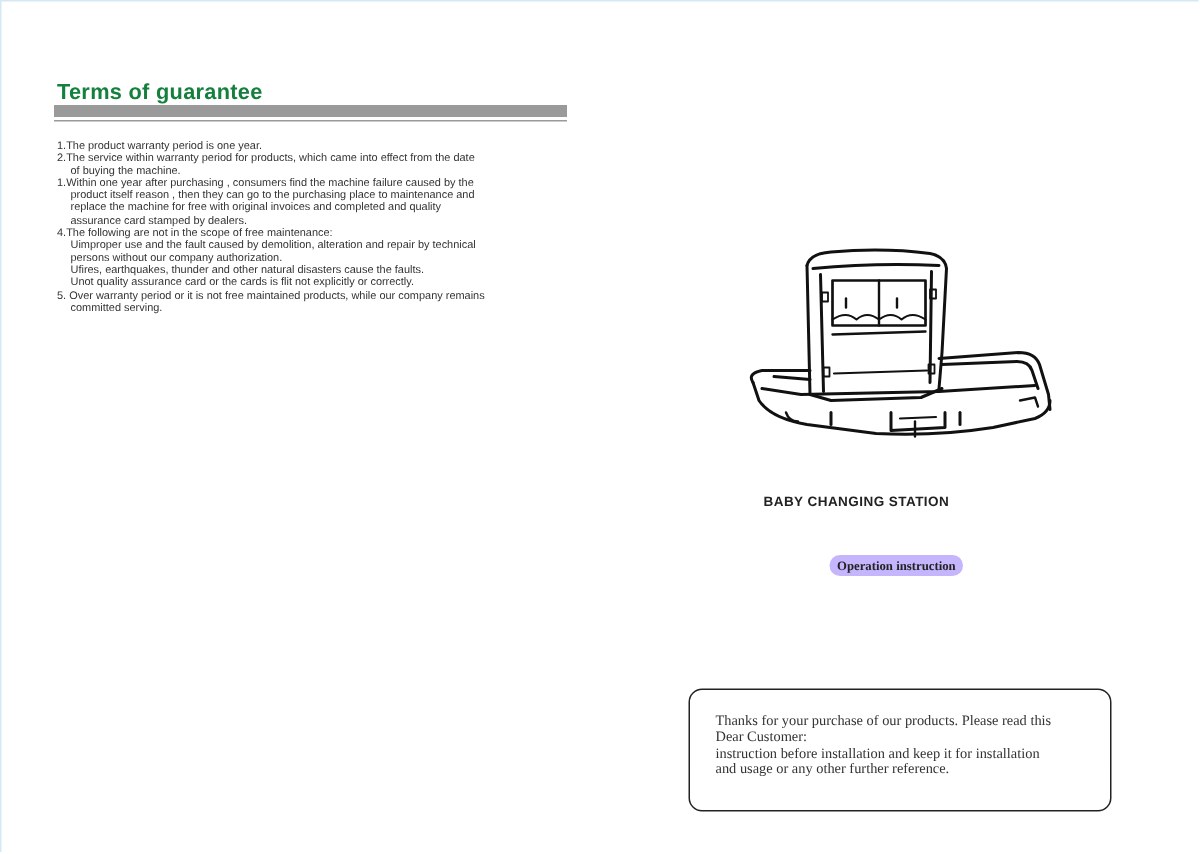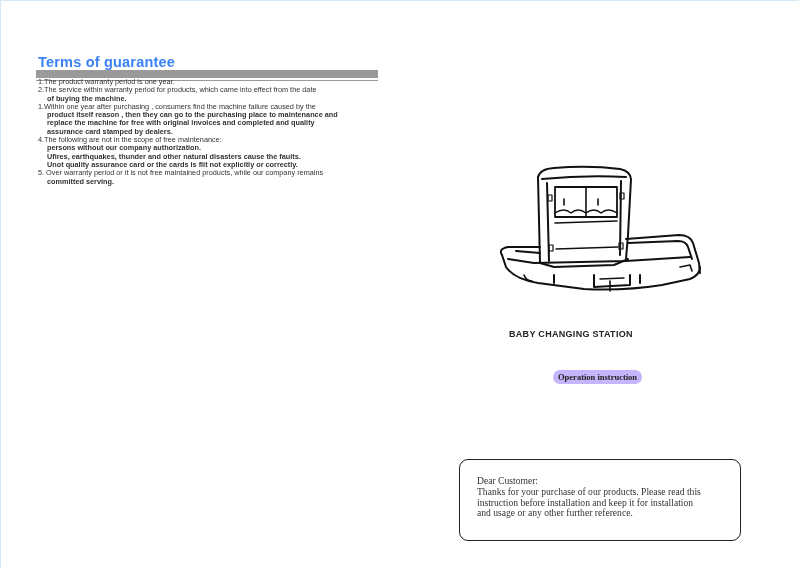--- a/index.html
+++ b/index.html
@@ -10,36 +10,36 @@
     color: #222;
   }
   .page-frame {
     position: absolute; left: 0; top: 0; width: 799px; height: 568px;
     border-top: 1px solid #d6e8f4; border-left: 1px solid #d6e8f4;
     box-sizing: border-box;
   }
   .title {
     position: absolute; left: 38px; top: 54px;
     font-family: "Liberation Sans", sans-serif;
-    font-weight: bold; font-size: 14.5px; color: #3b82f6; letter-spacing: 0.2px;
+    font-weight: bold; font-size: 14.5px; color: #15803d; letter-spacing: 0.2px;
   }
   .title-bar {
     position: absolute; left: 36px; top: 70px; width: 342px; height: 8px;
     background: #9a9a9a;
   }
   .title-bar-line {
     position: absolute; left: 36px; top: 80px; width: 342px; height: 1px;
     background: #9a9a9a;
   }
   .terms {
-    position: absolute; left: 38px; top: 78px; width: 350px;
+    position: absolute; left: 38px; top: 93px; width: 350px;
     font-size: 7.3px; line-height: 8.3px; color: #333;
   }
   .terms .line { white-space: nowrap; }
-  .terms .indent { padding-left: 9px; font-weight: bold; }
+  .terms .indent { padding-left: 9px; }
   .product-illustration {
     position: absolute; left: 494px; top: 163px; width: 212px; height: 140px;
   }
   .product-name {
     position: absolute; left: 509px; top: 329px;
     font-weight: bold; font-size: 9px; color: #222; letter-spacing: 0.3px;
   }
   .op-badge {
     position: absolute; left: 553px; top: 370px;
     padding: 2px 5px; border-radius: 7px; background: #c4b5fd;
@@ -64,20 +64,21 @@
 
 <div class="terms">
   <div class="line">1.The product warranty period is one year.</div>
   <div class="line">2.The service within warranty period for products,  which came into effect from the date</div>
   <div class="line indent">of buying the machine.</div>
   <div class="line">1.Within one year after purchasing , consumers find the machine failure caused by the</div>
   <div class="line indent">product itself reason , then they can go to the purchasing place to maintenance and</div>
   <div class="line indent">replace the machine for free with original invoices and completed and quality</div>
   <div class="line indent">assurance card stamped by dealers.</div>
   <div class="line">4.The following are not in the scope of free maintenance:</div>
+  <div class="line indent">Uimproper use and the fault caused by demolition, alteration and repair by technical</div>
   <div class="line indent">persons without our company authorization.</div>
   <div class="line indent">Ufires, earthquakes, thunder and other natural disasters cause the faults.</div>
   <div class="line indent">Unot quality assurance card or the cards is flit not explicitly or correctly.</div>
   <div class="line">5. Over warranty period or it is not free maintained products, while our company remains</div>
   <div class="line indent">committed serving.</div>
 </div>
 
 <div class="product-illustration">
   <svg width="212" height="140" viewBox="0 0 212 140" fill="none" stroke="#111" stroke-width="2" stroke-linejoin="round" stroke-linecap="round">
 
@@ -116,17 +117,17 @@
     <path d="M186 104 L196 102 L198 108" stroke-width="1.6"></path>
     <path d="M30 112 Q32 118 38 118" stroke-width="1.6"></path>
   </svg>
 </div>
 
 <div class="product-name">BABY CHANGING STATION</div>
 
 <div class="op-badge">Operation instruction</div>
 
 <div class="notice-box">
+  <div class="line">Thanks for your purchase of our products. Please read this</div>
   <div class="line">Dear Customer:</div>
-  <div class="line">Thanks for your purchase of our products. Please read this</div>
   <div class="line">instruction before installation and keep it for installation</div>
   <div class="line">and usage or any other further reference.</div>
 </div>
 
 </body></html>

